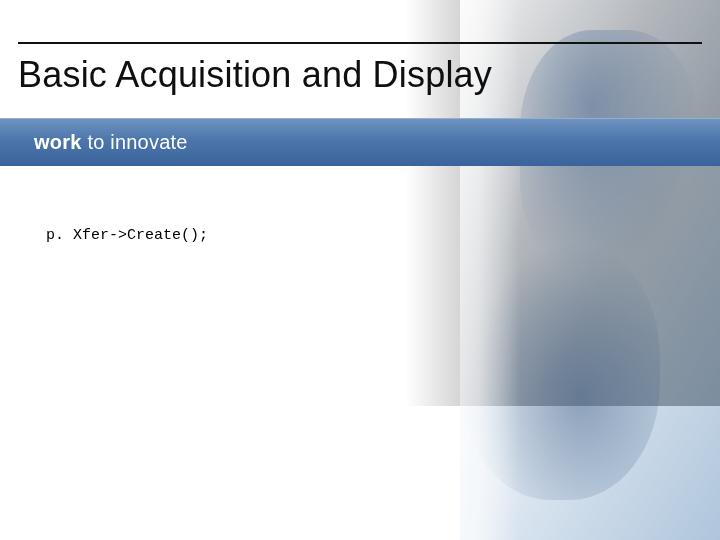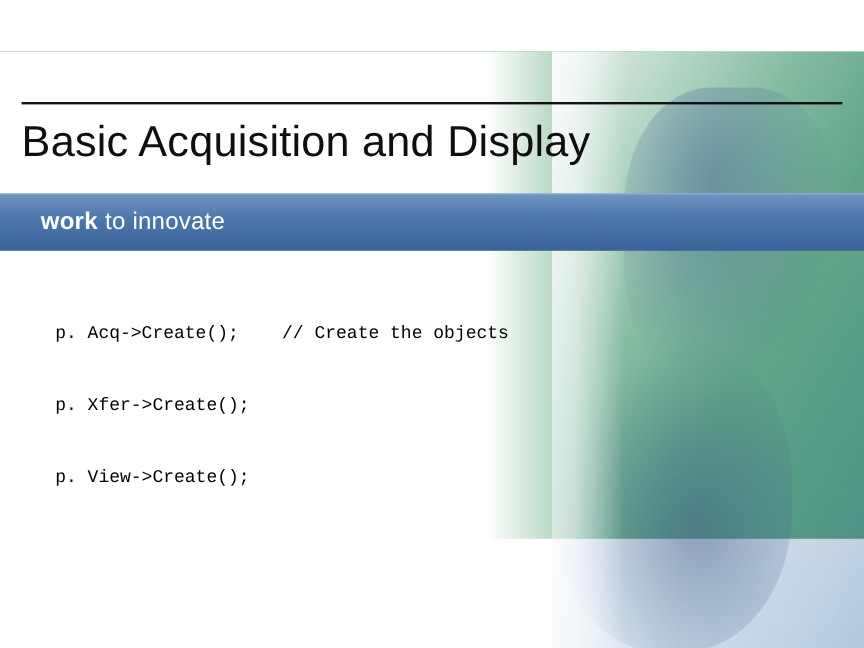--- a/index.html
+++ b/index.html
@@ -8,22 +8,21 @@
     width: 720px;
     height: 540px;
     font-family: Arial, Helvetica, sans-serif;
     overflow: hidden;
     background: #fff;
   }
   .slide {
     position: relative;
     width: 720px;
     height: 406px;
-    background: #15803d;
-    margin-top: 43px;
+    background: #737373;
   }
   .bg-photo {
     position: absolute;
     right: 0;
     top: 0;
     width: 260px;
     height: 540px;
     background:
       linear-gradient(120deg, rgba(255,255,255,0.92) 0%, rgba(230,238,248,0.55) 35%, rgba(190,210,230,0.45) 55%, rgba(150,180,210,0.5) 75%, rgba(110,150,190,0.55) 100%);
     filter: blur(0.3px);
@@ -116,23 +115,21 @@
 
   <div class="title">Basic Acquisition and Display</div>
 
   <div class="band">
     <div class="band-text">
       <span class="bold">work</span><span class="light">to innovate</span>
     </div>
   </div>
 
   <div class="code">
-    <div>p. Acq-&gt;Create();    // Create the objects</div>
     <div>p. Xfer-&gt;Create();</div>
-    <div>p. View-&gt;Create();</div>
     <div></div>
     
     
     
     
     <div></div>
     
     
     
     

